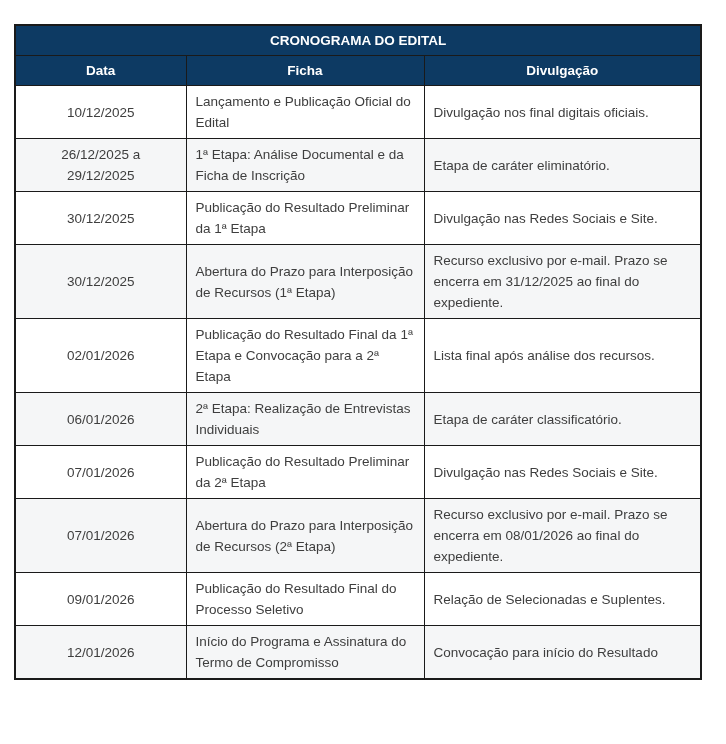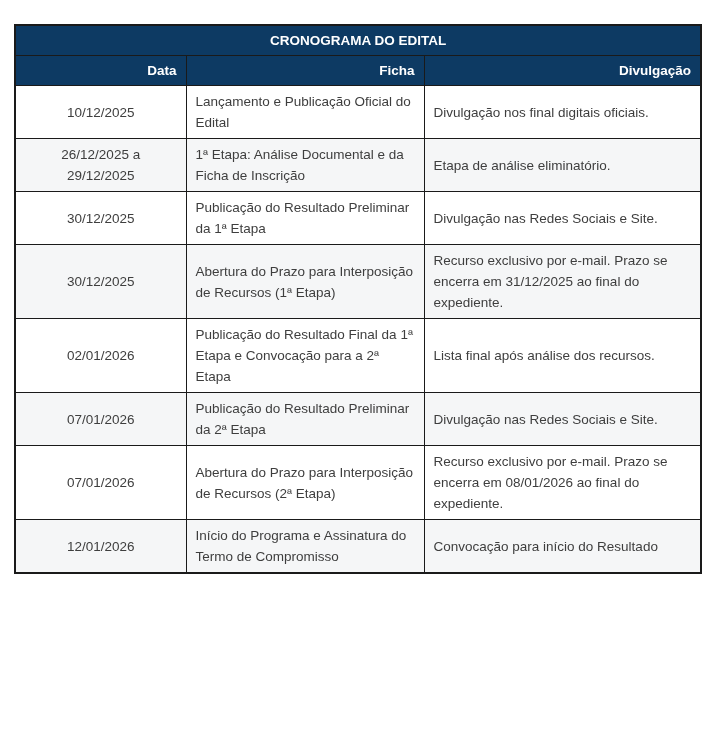--- a/index.html
+++ b/index.html
@@ -40,21 +40,21 @@
     color: #ffffff;
     font-weight: bold;
     text-align: center;
     padding: 4px 9px;
     height: 20px;
   }
   tr.colhead-row th {
     background: #0d3a63;
     color: #ffffff;
     font-weight: bold;
-    text-align: right;
+    text-align: center;
     padding: 4px 9px;
     height: 20px;
   }
   tbody td {
     color: #3e3e3e;
     background: #ffffff;
   }
   tbody tr:nth-child(even) td {
     background: #f5f6f7;
   }
@@ -89,46 +89,56 @@
     <tbody>
       <tr>
         <td class="date-cell">10/12/2025</td>
         <td class="etapa-cell">Lançamento e Publicação Oficial do Edital</td>
         <td class="obs-cell">Divulgação nos final digitais oficiais.</td>
       </tr>
       <tr>
         <td class="date-cell">26/12/2025 a
 29/12/2025</td>
         <td class="etapa-cell">1ª Etapa: Análise Documental e da Ficha de Inscrição</td>
-        <td class="obs-cell">Etapa de análise eliminatório.</td>
+        <td class="obs-cell">Etapa de caráter eliminatório.</td>
       </tr>
       <tr>
         <td class="date-cell">30/12/2025</td>
         <td class="etapa-cell">Publicação do Resultado Preliminar da 1ª Etapa</td>
         <td class="obs-cell">Divulgação nas Redes Sociais e Site.</td>
       </tr>
       <tr>
         <td class="date-cell">30/12/2025</td>
         <td class="etapa-cell">Abertura do Prazo para Interposição de Recursos (1ª Etapa)</td>
         <td class="obs-cell">Recurso exclusivo por e-mail. Prazo se encerra em 31/12/2025 ao final do expediente.</td>
       </tr>
       <tr>
         <td class="date-cell">02/01/2026</td>
         <td class="etapa-cell">Publicação do Resultado Final da 1ª Etapa e Convocação para a 2ª Etapa</td>
         <td class="obs-cell">Lista final após análise dos recursos.</td>
       </tr>
       <tr>
+        <td class="date-cell">06/01/2026</td>
+        <td class="etapa-cell">2ª Etapa: Realização de Entrevistas Individuais</td>
+        <td class="obs-cell">Etapa de caráter classificatório.</td>
+      </tr>
+      <tr>
         <td class="date-cell">07/01/2026</td>
         <td class="etapa-cell">Publicação do Resultado Preliminar da 2ª Etapa</td>
         <td class="obs-cell">Divulgação nas Redes Sociais e Site.</td>
       </tr>
       <tr>
         <td class="date-cell">07/01/2026</td>
         <td class="etapa-cell">Abertura do Prazo para Interposição de Recursos (2ª Etapa)</td>
         <td class="obs-cell">Recurso exclusivo por e-mail. Prazo se encerra em 08/01/2026 ao final do expediente.</td>
+      </tr>
+      <tr>
+        <td class="date-cell">09/01/2026</td>
+        <td class="etapa-cell">Publicação do Resultado Final do Processo Seletivo</td>
+        <td class="obs-cell">Relação de Selecionadas e Suplentes.</td>
       </tr>
       <tr>
         <td class="date-cell">12/01/2026</td>
         <td class="etapa-cell">Início do Programa e Assinatura do Termo de Compromisso</td>
         <td class="obs-cell">Convocação para início do Resultado</td>
       </tr>
     </tbody>
   </table>
 </div>
 

